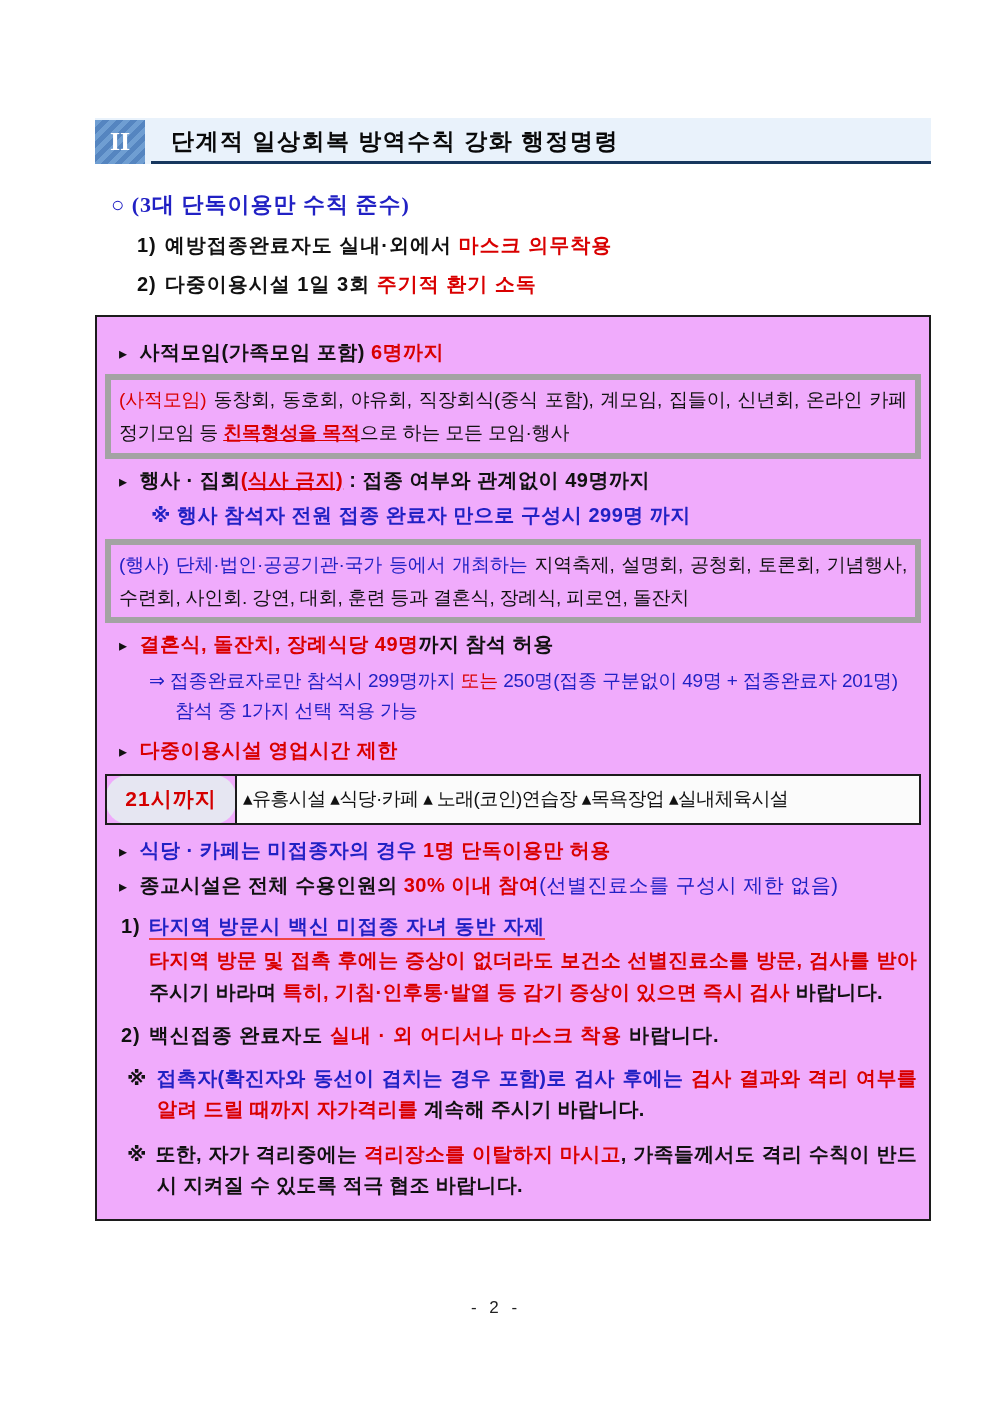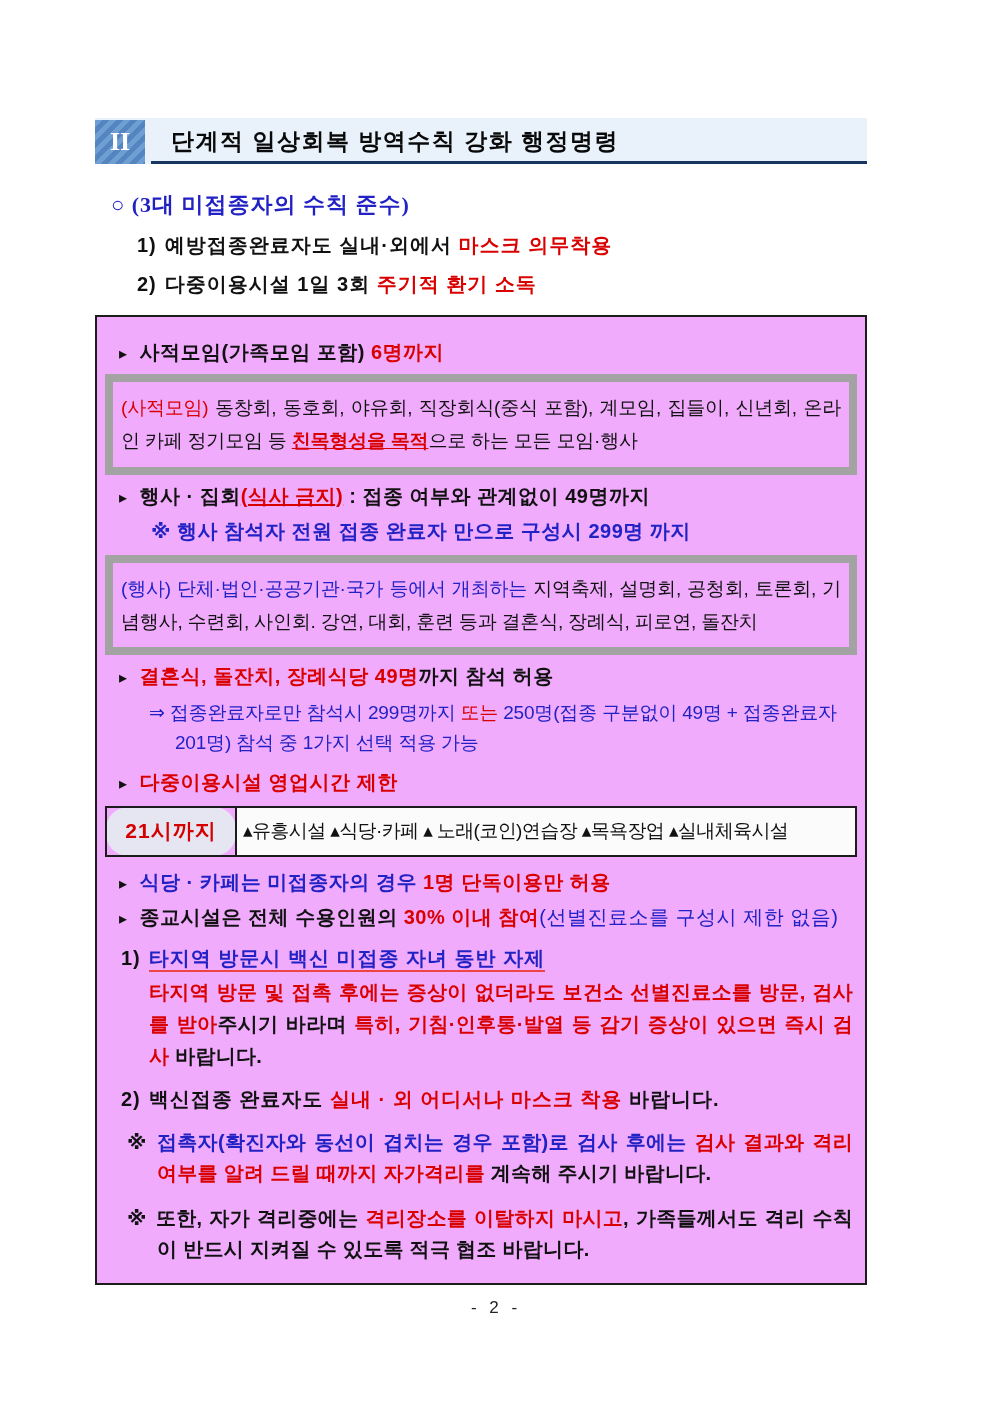--- a/index.html
+++ b/index.html
@@ -2,21 +2,21 @@
 <html lang="ko"><head>
 <meta charset="utf-8">
 <style>
   * { margin:0; padding:0; box-sizing:border-box; }
   html,body { background:#ffffff; }
   body {
     width:992px; height:1403px; position:relative;
     font-family:"Liberation Sans","DejaVu Sans",sans-serif;
     color:#111;
   }
-  .content { position:absolute; left:95px; top:118px; width:772px; }
+  .content { position:absolute; left:95px; top:118px; width:836px; }
 
   
   .doc-header { position:relative; background:#e9f2fb; height:46px; display:flex; align-items:center; }
   .doc-badge {
     width:50px; height:44px; margin-top:1px; flex:0 0 auto;
     background:repeating-linear-gradient(135deg,#6f9ed2 0 5px,#5585c0 5px 10px);
     color:#ffffff; font-family:"Liberation Serif","DejaVu Serif",serif;
     font-weight:bold; font-size:26px; display:flex; align-items:center; justify-content:center;
   }
   .doc-title { margin-left:26px; font-weight:bold; font-size:23px; letter-spacing:1.5px; color:#0a0a0a; }
@@ -29,21 +29,21 @@
   }
   .rule-item { margin:12px 0 12px 42px; font-size:20px; letter-spacing:1px; font-weight:bold; }
   .rule-num { margin-right:8px; font-weight:bold; }
 
   
   .main-box { margin-top:17px; border:2px solid #1c1c1c; background:#f0abfc; padding:14px 8px 14px 8px; }
 
   .bullet-line { margin:8px 4px 8px 14px; font-size:20px; font-weight:bold; letter-spacing:0.5px; }
   .bullet { margin-right:12px; font-size:16px; color:#111; }
   .inner-box {
-    border:8px solid #a3a3a3; margin:8px 0; padding:9px 8px; font-size:19px;
+    border:6px solid #a3a3a3; margin:8px 0; padding:3px 8px; font-size:19px;
     line-height:1.75; text-align:justify; letter-spacing:-0.2px;
   }
   .note-line { margin:2px 4px 10px 46px; color:#2121c4; font-weight:bold; font-size:20px; letter-spacing:0.5px; }
   .arrow-block {
     margin:2px 4px 10px 44px; padding-left:26px; text-indent:-26px;
     color:#2121c4; font-size:19px; line-height:1.6; letter-spacing:-0.2px;
   }
 
   
   .hours-table { border-collapse:collapse; width:100%; margin:10px 0 12px 0; }
@@ -75,21 +75,21 @@
 
 <div class="content">
 
   <div class="doc-header">
     <div class="doc-badge">II</div>
     <div class="doc-title">단계적 일상회복 방역수칙 강화 행정명령</div>
     <div class="doc-header-rule"></div>
   </div>
 
   <div>
-    <div class="basic-heading">○ (3대 미접종자의 수칙 준수)</div>
+    <div class="basic-heading">○ (3대 단독이용만 수칙 준수)</div>
     <div class="rule-item">
       <span class="rule-num">1)</span><span class="t-black">예방접종완료자도 실내·외에서 </span><span class="t-red">마스크 의무착용</span>
     </div>
     <div class="rule-item">
       <span class="rule-num">2)</span><span class="t-black">다중이용시설 1일 3회 </span><span class="t-red">주기적 환기 소독</span>
     </div>
   </div>
 
   <div class="main-box">
 

